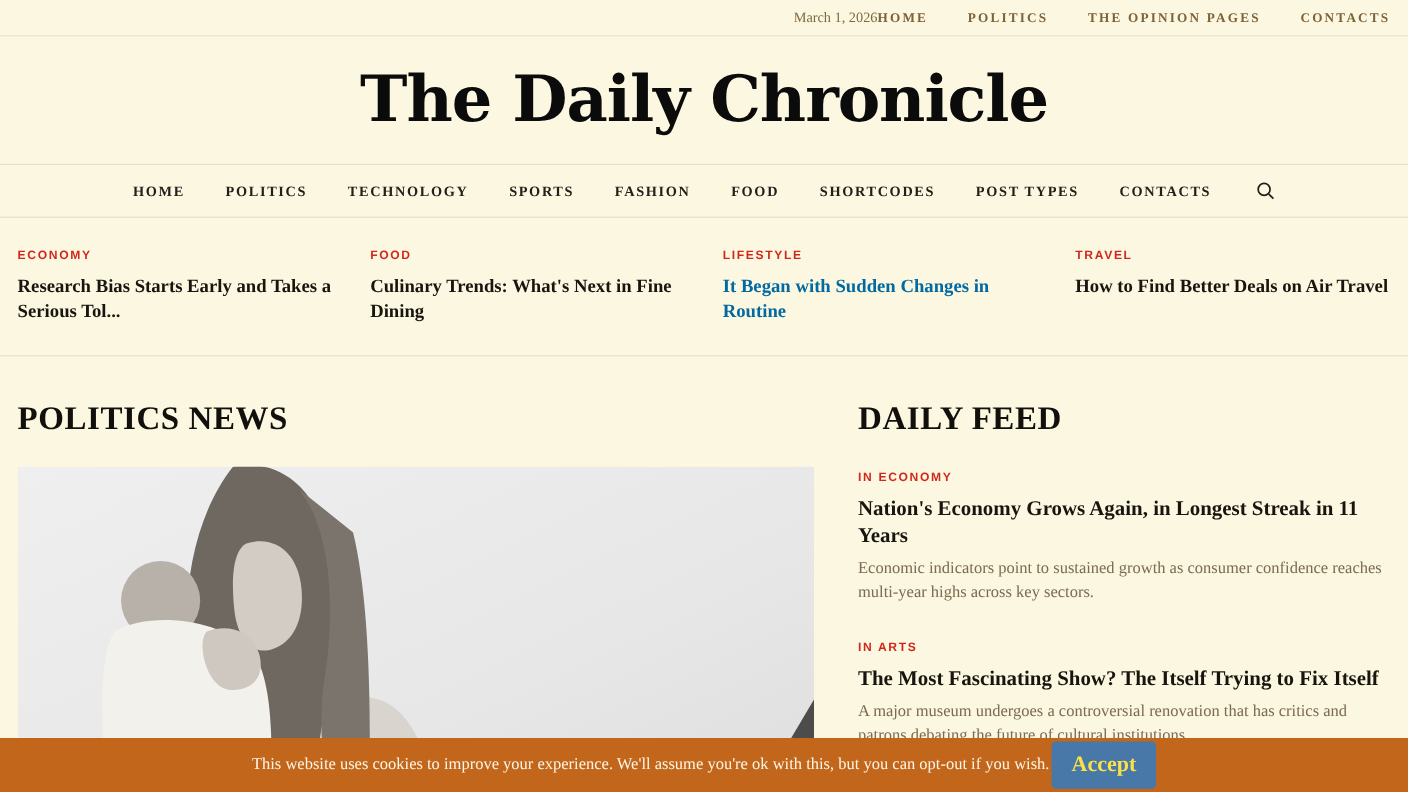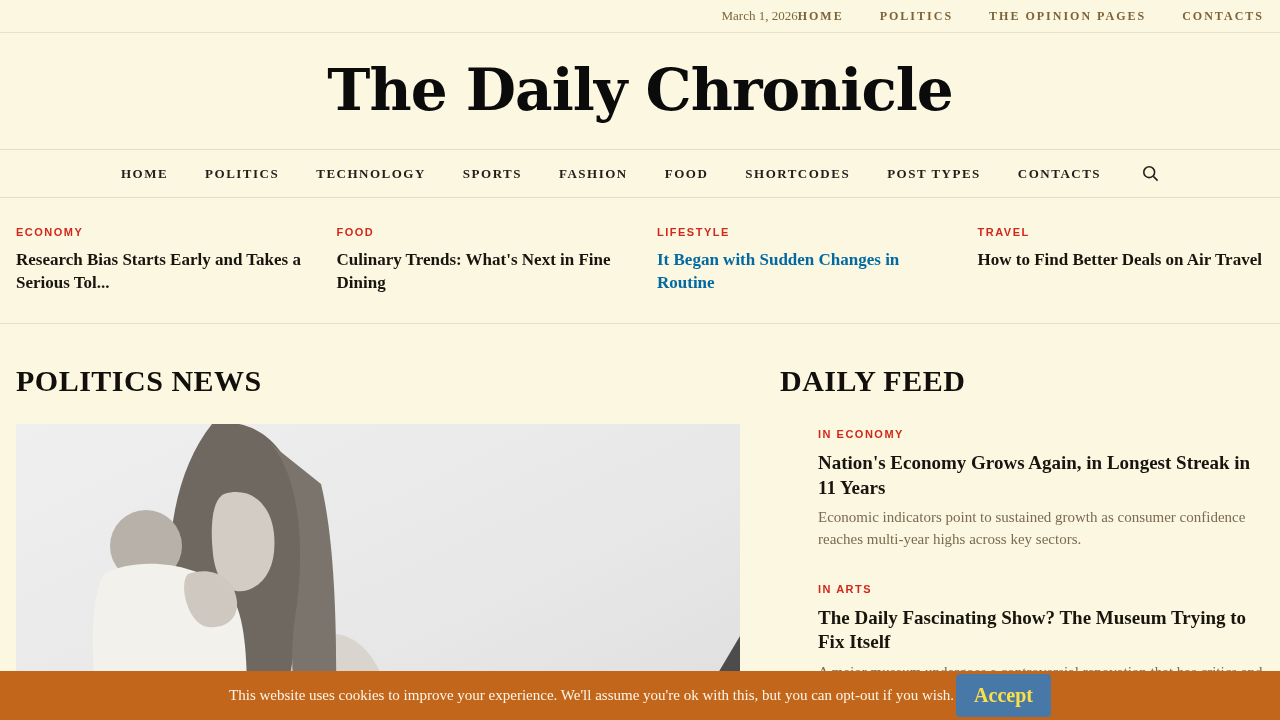--- a/index.html
+++ b/index.html
@@ -69,21 +69,21 @@
     display:grid; grid-template-columns:724px 1fr; gap:40px;
     padding:42px 16px 0;
   }
   .section-title {
     margin:0 0 28px; font-size:30px; font-weight:bold;
     color:#12100c; letter-spacing:0.5px; line-height:1;
   }
   .photo-link { display:block; width:724px; height:340px; overflow:hidden; }
   .photo-link svg { display:block; }
 
-  .feed-item { margin-bottom:28px;margin-left:38px; }
+  .feed-item { margin-bottom:28px; }
   .feed-headline {
     display:block; margin:9px 0 7px;
     font-size:19px; font-weight:bold; color:#18150f; line-height:1.3;
   }
   .feed-excerpt {
     margin:0; font-size:15px; line-height:1.45; color:#7b6b50;
   }
 
   
   .cookiebar {
@@ -194,21 +194,21 @@
     <h2 class="section-title">DAILY FEED</h2>
 
     <div class="feed-item">
       <a href="#" class="cat-label">IN ECONOMY</a>
       <a href="#" class="feed-headline" style="color:#18150f;">Nation's Economy Grows Again, in Longest Streak in 11 Years</a>
       <p class="feed-excerpt">Economic indicators point to sustained growth as consumer confidence reaches multi-year highs across key sectors.</p>
     </div>
 
     <div class="feed-item">
       <a href="#" class="cat-label">IN ARTS</a>
-      <a href="#" class="feed-headline" style="color:#18150f;">The Daily Fascinating Show? The Museum Trying to Fix Itself</a>
+      <a href="#" class="feed-headline" style="color:#18150f;">The Most Fascinating Show? The Itself Trying to Fix Itself</a>
       <p class="feed-excerpt">A major museum undergoes a controversial renovation that has critics and patrons debating the future of cultural institutions.</p>
     </div>
   </section>
 </div>
 
 <div class="cookiebar">
   <span class="cookie-msg">This website uses cookies to improve your experience. We'll assume you're ok with this, but you can opt-out if you wish.</span>
   <button class="accept-btn">Accept</button>
 </div>
 

